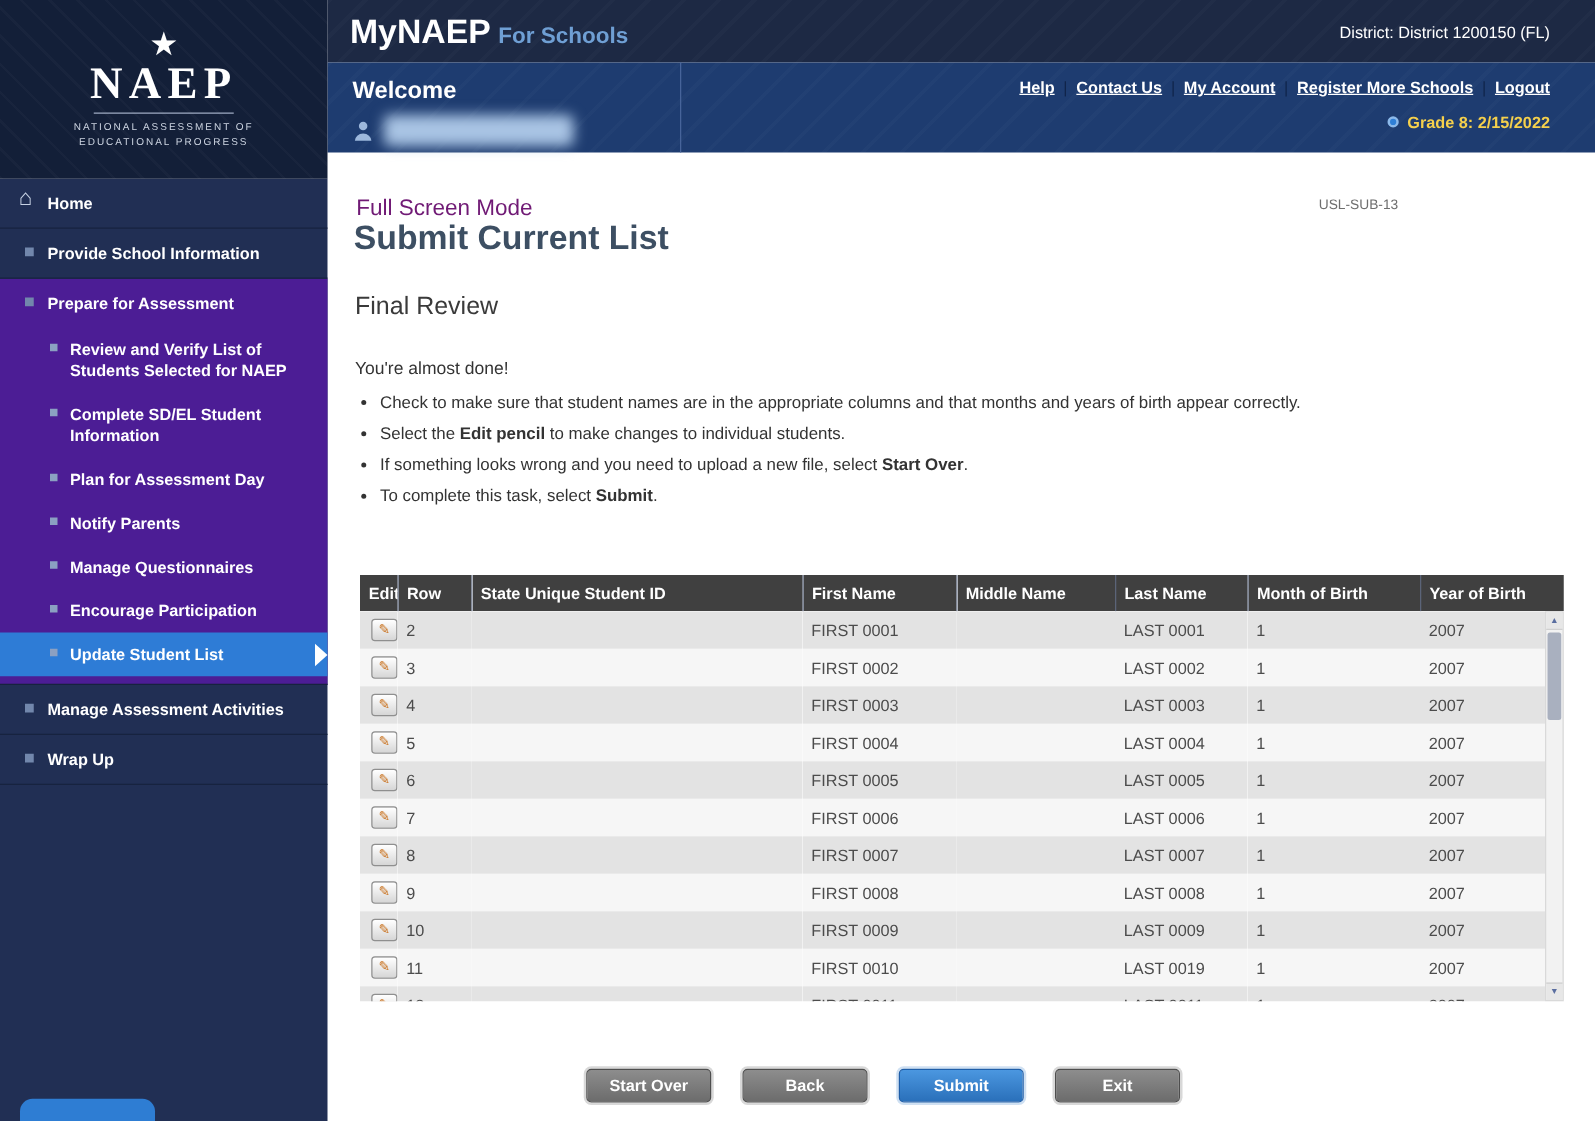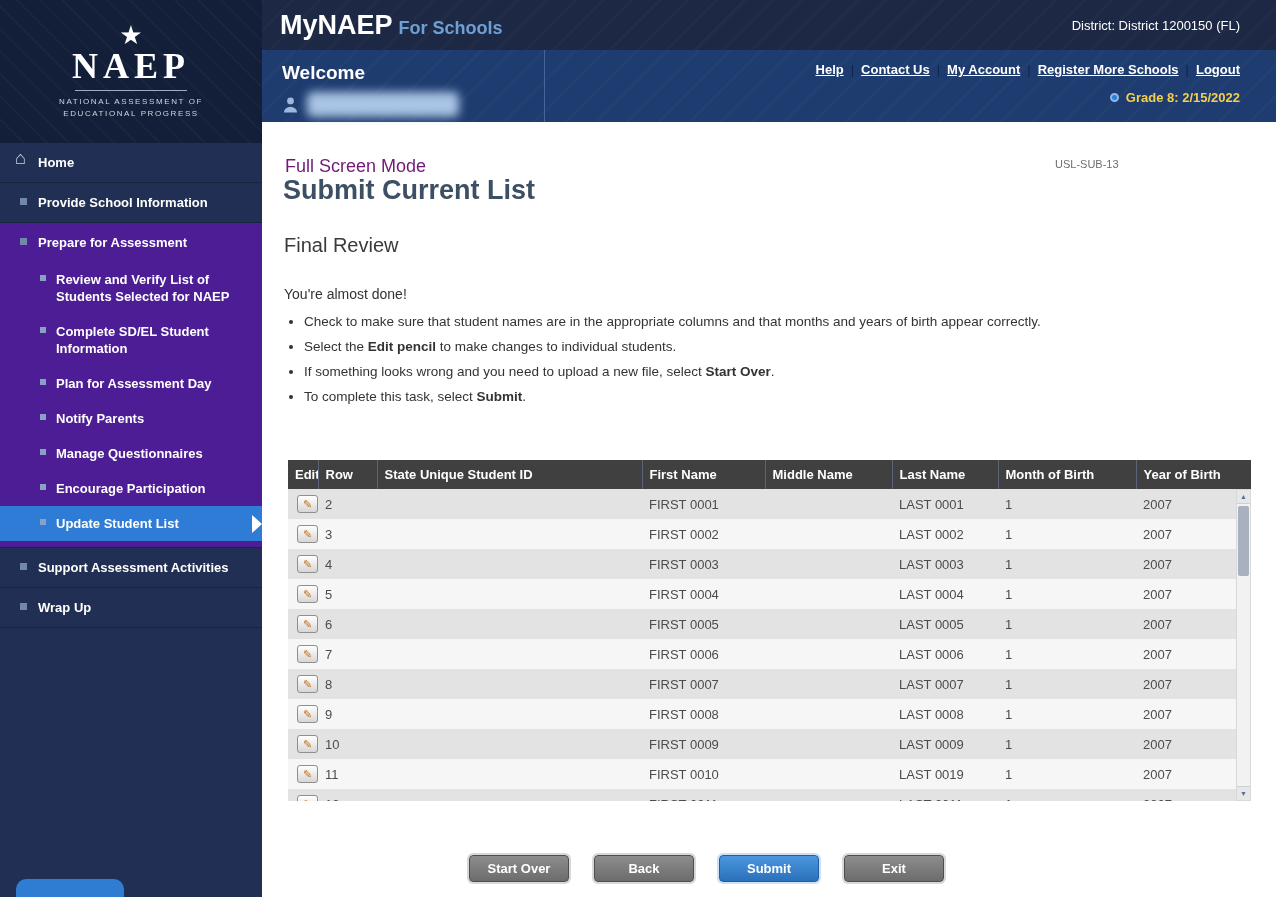--- a/index.html
+++ b/index.html
@@ -175,21 +175,21 @@
         <span>Encourage Participation</span>
       </div>
       <div class="sub-item active">
         <span class="sq"></span>
         <span>Update Student List</span>
         <span class="arrow"></span>
       </div>
     </div>
     <div class="side-item">
       <span class="sq"></span>
-      <span>Support Assessment Activities</span>
+      <span>Manage Assessment Activities</span>
     </div>
     <div class="side-item">
       <span class="sq"></span>
       <span>Wrap Up</span>
     </div>
   </nav>
   <div class="feedback-tab"></div>
 
   <div class="main">
     <a class="fullscreen-link">Full Screen Mode</a>

